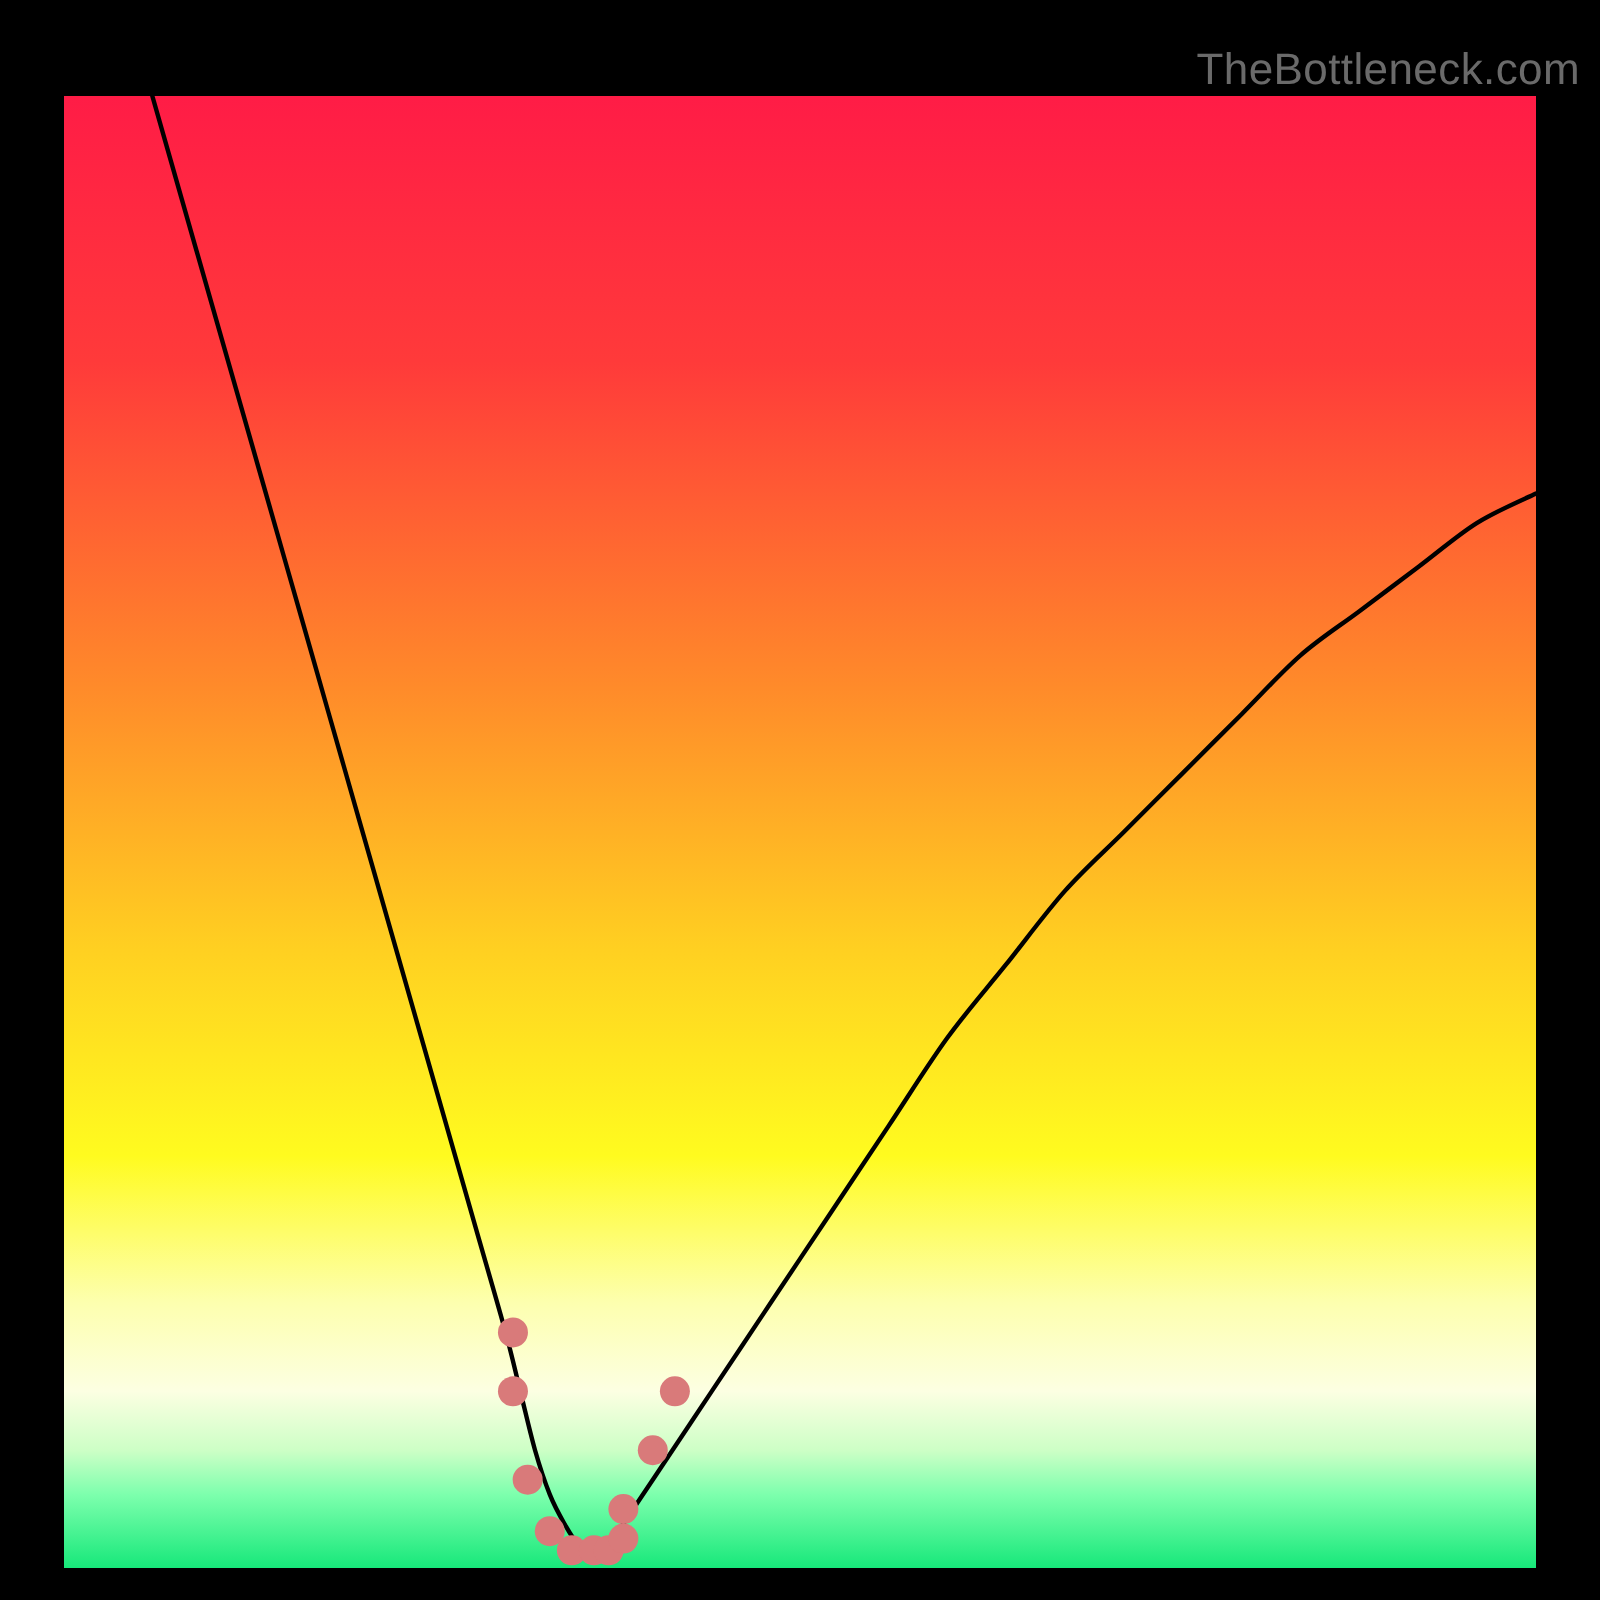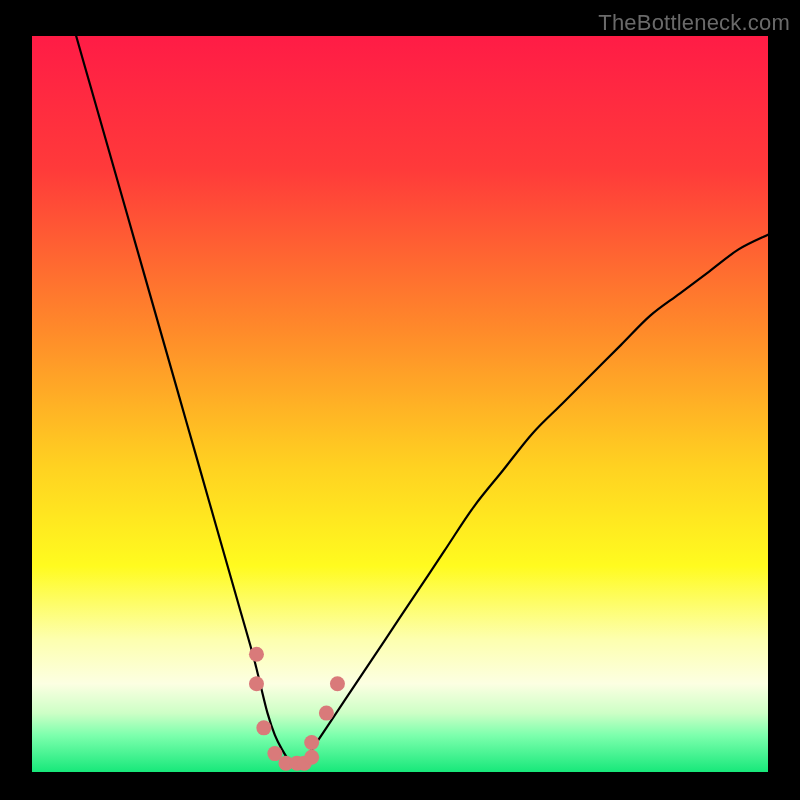--- a/index.html
+++ b/index.html
@@ -6,21 +6,21 @@
     margin: 0;
     padding: 0;
     width: 800px;
     height: 800px;
     background: #000;
     overflow: hidden;
     font-family: Arial, Helvetica, sans-serif;
   }
   .frame {
     position: absolute;
-    top: 4px;
+    top: 16px;
     left: 0;
     width: 800px;
     height: 736px;
     background: #000;
   }
   .plot-area {
     position: absolute;
     top: 32px;
     left: 32px;
     width: 736px;

